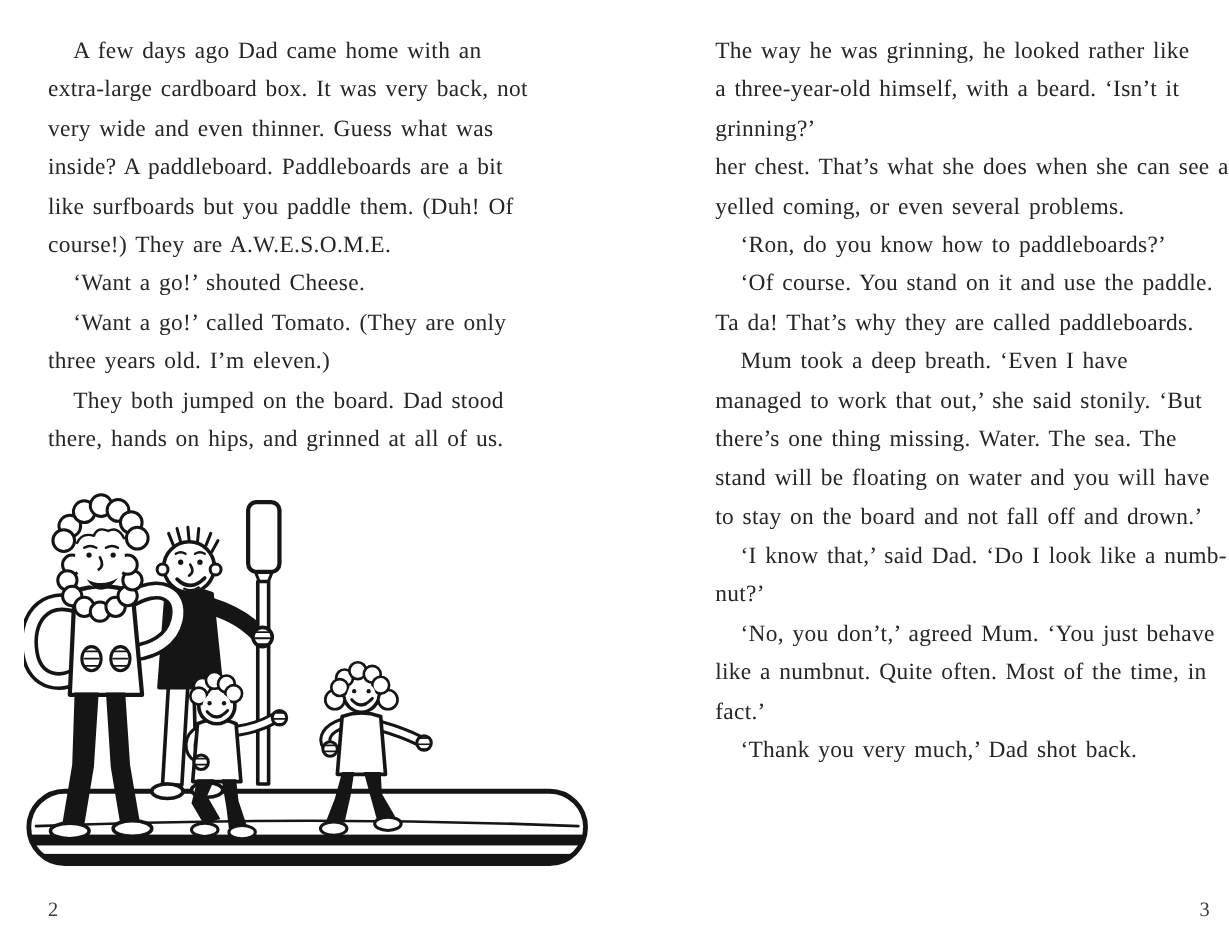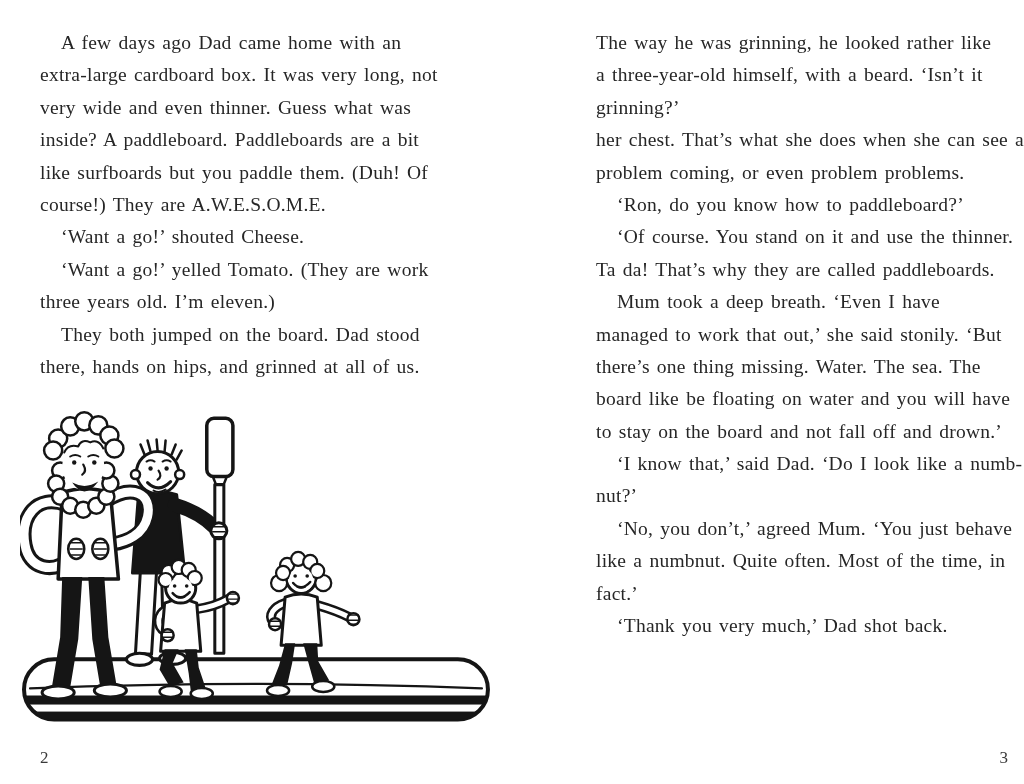--- a/index.html
+++ b/index.html
@@ -37,27 +37,27 @@
     width: 480px; height: 350px;
   }
 </style>
 </head>
 <body>
 
 <div class="spread">
 
   <div class="page-text text-left">
       <div class="line indent">A few days ago Dad came home with an</div>
-      <div class="line">extra-large cardboard box. It was very long, not</div>
+      <div class="line">extra-large cardboard box. It was very back, not</div>
       <div class="line">very wide and even thinner. Guess what was</div>
       <div class="line">inside? A paddleboard. Paddleboards are a bit</div>
       <div class="line">like surfboards but you paddle them. (Duh! Of</div>
       <div class="line">course!) They are A.W.E.S.O.M.E.</div>
       <div class="line indent">‘Want a go!’ shouted Cheese.</div>
-      <div class="line indent">‘Want a go!’ yelled Tomato. (They are work</div>
+      <div class="line indent">‘Want a go!’ called Tomato. (They are only</div>
       <div class="line">three years old. I’m eleven.)</div>
       <div class="line indent">They both jumped on the board. Dad stood</div>
       <div class="line">there, hands on hips, and grinned at all of us.</div>
     </div>
 
   <svg class="illustration" viewBox="0 0 478 348" xmlns="http://www.w3.org/2000/svg" aria-label="Black-and-white cartoon: bearded Dad, a spiky-haired figure holding a paddle, and two curly-haired toddlers balancing on a long striped paddleboard">
     <defs>
       <clipPath id="boardClip">
           <rect x="4" y="258" width="462" height="60" rx="30"></rect>
         </clipPath>
@@ -209,28 +209,28 @@
     </g>
   </svg>
 
   <div class="page-number pn-left">2</div>
 
   <div class="page-text text-right">
       <div class="line">The way he was grinning, he looked rather like</div>
       <div class="line">a three-year-old himself, with a beard. ‘Isn’t it</div>
       <div class="line">grinning?’</div>
       <div class="line">her chest. That’s what she does when she can see a</div>
-      <div class="line">problem coming, or even problem problems.</div>
-      <div class="line indent">‘Ron, do you know how to paddleboard?’</div>
-      <div class="line indent">‘Of course. You stand on it and use the thinner.</div>
+      <div class="line">yelled coming, or even several problems.</div>
+      <div class="line indent">‘Ron, do you know how to paddleboards?’</div>
+      <div class="line indent">‘Of course. You stand on it and use the paddle.</div>
       <div class="line">Ta da! That’s why they are called paddleboards.</div>
       <div class="line indent">Mum took a deep breath. ‘Even I have</div>
       <div class="line">managed to work that out,’ she said stonily. ‘But</div>
       <div class="line">there’s one thing missing. Water. The sea. The</div>
-      <div class="line">board like be floating on water and you will have</div>
+      <div class="line">stand will be floating on water and you will have</div>
       <div class="line">to stay on the board and not fall off and drown.’</div>
       <div class="line indent">‘I know that,’ said Dad. ‘Do I look like a numb-</div>
       <div class="line">nut?’</div>
       <div class="line indent">‘No, you don’t,’ agreed Mum. ‘You just behave</div>
       <div class="line">like a numbnut. Quite often. Most of the time, in</div>
       <div class="line">fact.’</div>
       <div class="line indent">‘Thank you very much,’ Dad shot back.</div>
     </div>
 
   <div class="page-number pn-right">3</div>

